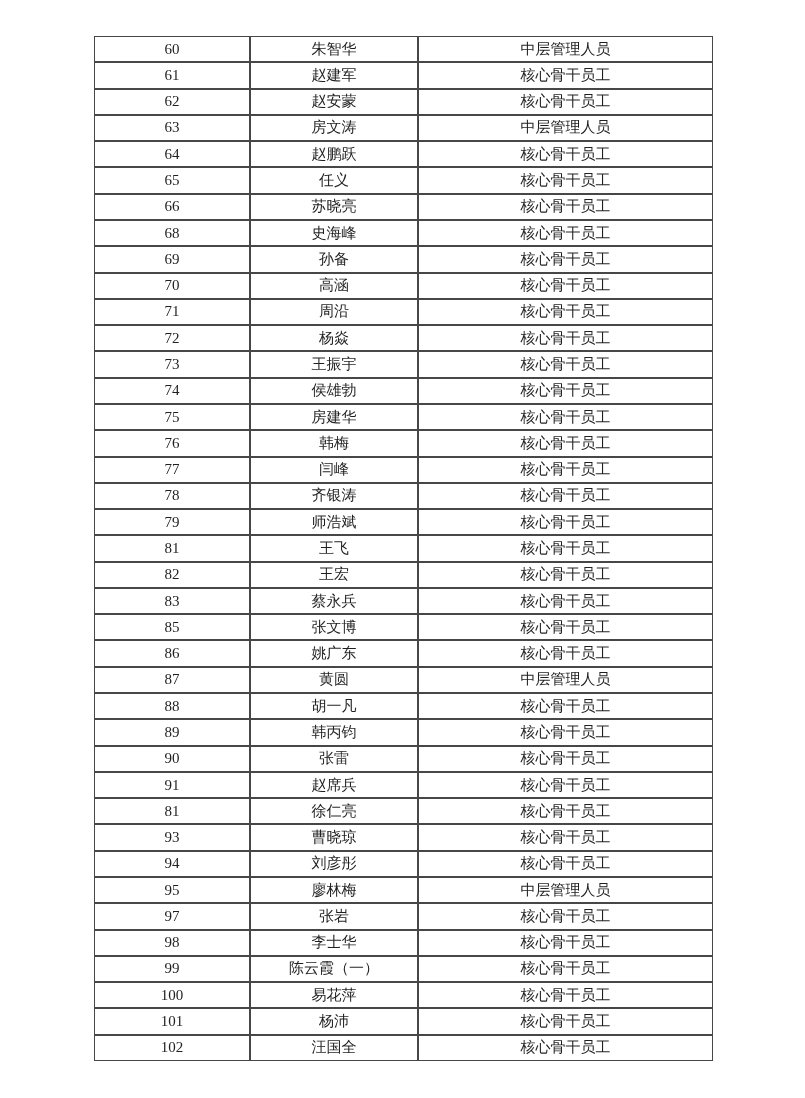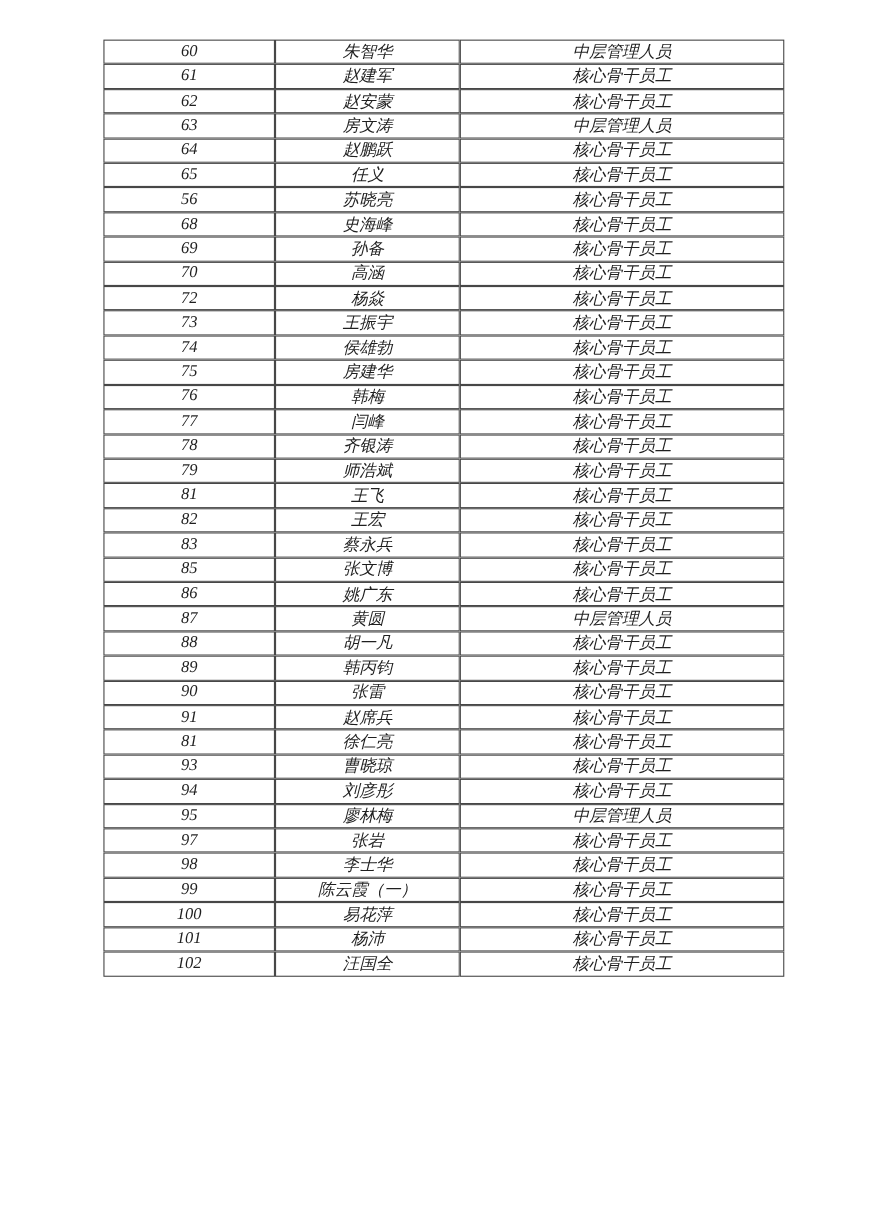--- a/index.html
+++ b/index.html
@@ -18,25 +18,24 @@
     position: absolute;
     left: 0; top: 0;
     width: 805px; height: 1098px;
     background: #ffffff;
   }
   table.roster {
     position: absolute;
     left: 94px;
     top: 36px;
     width: 619px;
-    height: 852px;
+    height: 1025px;
     border-collapse: separate;
     border-spacing: 0;
     table-layout: fixed;
-    font-style: italic;
   }
   table.roster col.c-no   { width: 156px; }
   table.roster col.c-name { width: 168px; }
   table.roster col.c-cat  { width: 295px; }
   table.roster td {
     border: 1px solid #474747;
     text-align: center;
     vertical-align: middle;
     font-size: 15px;
     color: #1f1f1f;
@@ -81,37 +80,42 @@
     <td>64</td>
     <td>赵鹏跃</td>
     <td>核心骨干员工</td>
   </tr>
         <tr>
     <td>65</td>
     <td>任义</td>
     <td>核心骨干员工</td>
   </tr>
         <tr>
-    <td>56</td>
+    <td>66</td>
     <td>苏晓亮</td>
     <td>核心骨干员工</td>
   </tr>
         <tr>
     <td>68</td>
     <td>史海峰</td>
     <td>核心骨干员工</td>
   </tr>
         <tr>
     <td>69</td>
     <td>孙备</td>
     <td>核心骨干员工</td>
   </tr>
         <tr>
     <td>70</td>
     <td>高涵</td>
+    <td>核心骨干员工</td>
+  </tr>
+        <tr>
+    <td>71</td>
+    <td>周沿</td>
     <td>核心骨干员工</td>
   </tr>
         <tr>
     <td>72</td>
     <td>杨焱</td>
     <td>核心骨干员工</td>
   </tr>
         <tr>
     <td>73</td>
     <td>王振宇</td>

